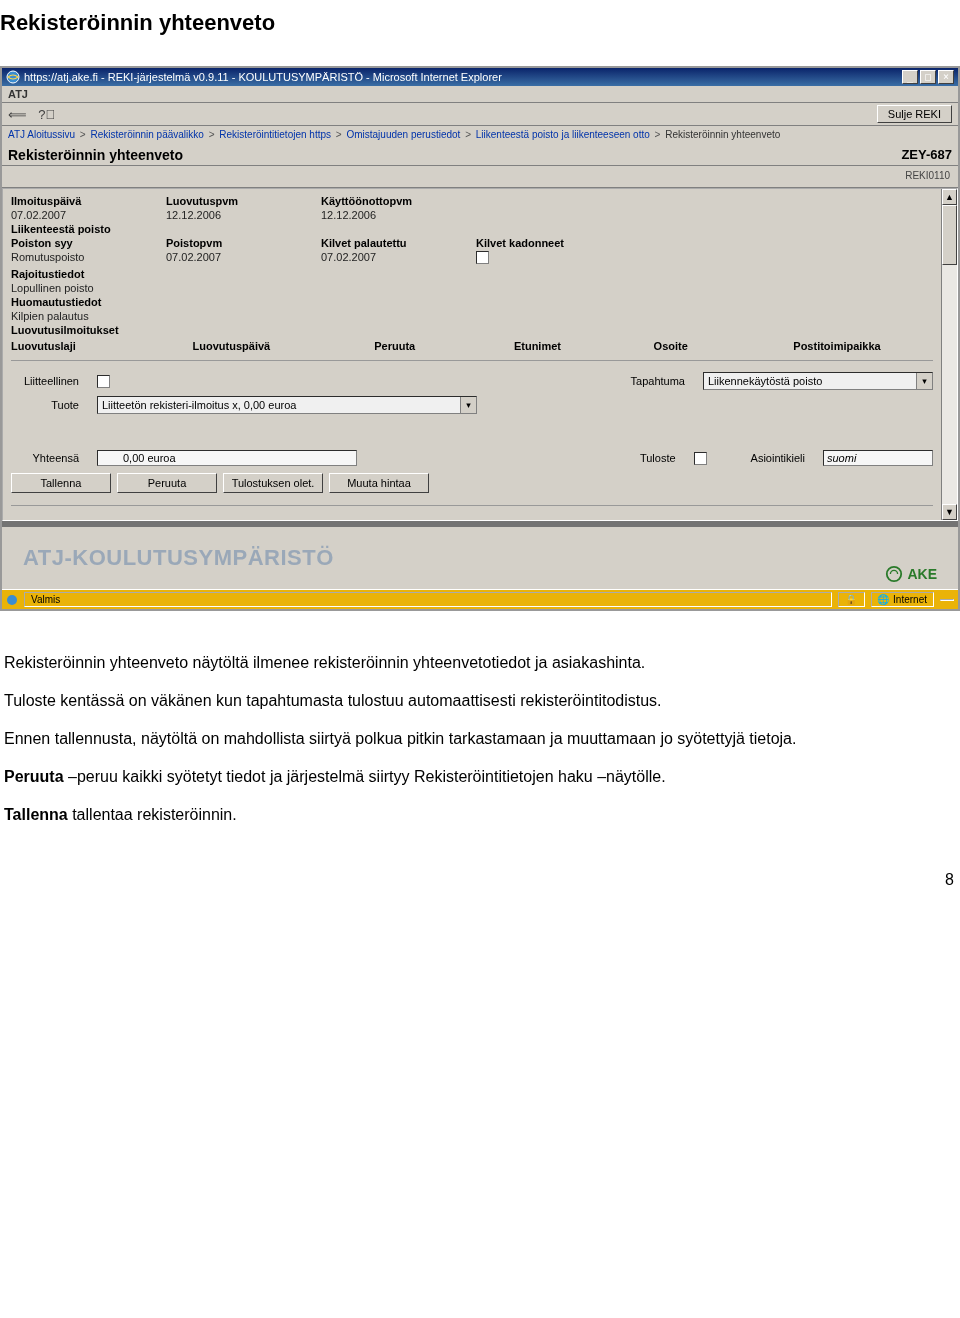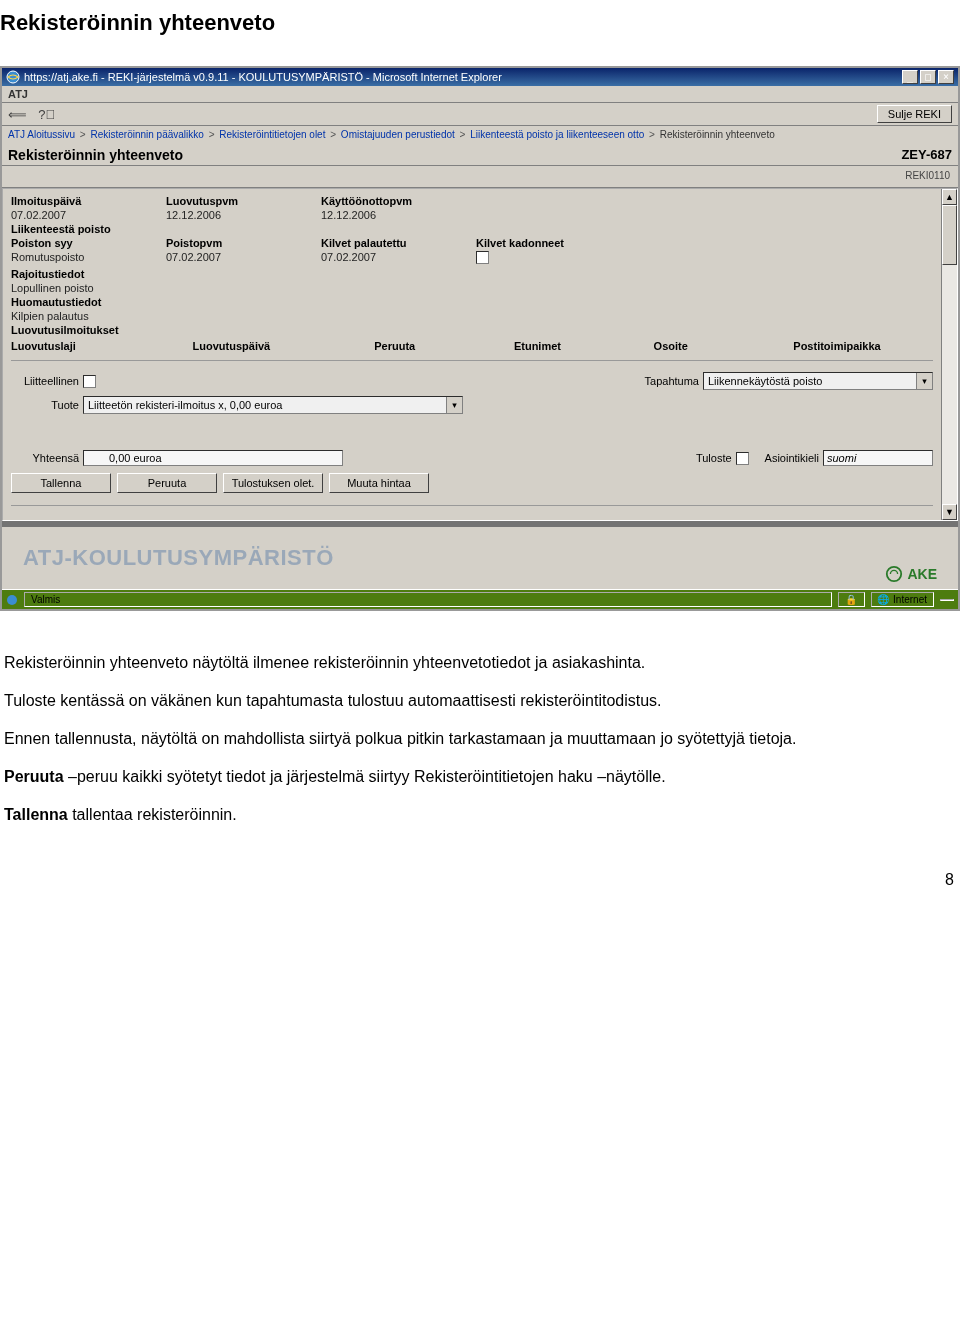--- a/index.html
+++ b/index.html
@@ -47,42 +47,42 @@
 .fld-label { font-weight: bold; color: #000; }
 .fld-value { color: #222; }
 .full-row { grid-column: 1 / -1; }
 
 
 .col-headers { display: grid; grid-template-columns: 1.3fr 1.3fr 1fr 1fr 1fr 1fr; font-size: 11px; font-weight: bold; padding-top: 4px; }
 
 .hr { border: none; border-top: 1px solid #999; margin: 8px 0; }
 
 
-.form-row { display: flex; align-items: center; font-size: 11px; padding: 3px 0; gap: 2px; }
+.form-row { display: flex; align-items: center; font-size: 11px; padding: 3px 0; gap: 16px; }
 .form-row .f-label { min-width: 70px; text-align: right; padding-right: 2px; }
 .form-row .f-label.tight { min-width: auto; }
 .txt-input { background: #fff; border: 1px inset #808080; padding: 1px 3px; font-size: 11px; font-family: inherit; }
 .txt-input.ro { background: #f6f6f6; }
 .select-box { display: flex; align-items: center; background: #f0f0f0; border: 1px inset #808080; height: 18px; }
 .select-box .sel-text { flex: 1; padding: 0 4px; font-size: 11px; overflow: hidden; white-space: nowrap; }
 .select-box .sel-btn { width: 16px; height: 100%; background: #d4d0c8; border-left: 1px solid #808080; font-size: 9px; text-align: center; line-height: 16px; }
 .chk { width: 13px; height: 13px; border: 1px inset #808080; background: #fff; display: inline-block; }
 
 
 .btn-row { display: flex; gap: 6px; padding: 4px 0; }
 .btn { background: #d4d0c8; border: 1px solid #fff; border-right-color:#404040; border-bottom-color:#404040; padding: 3px 6px; font-size: 11px; min-width: 100px; text-align: center; cursor: pointer; }
 
 
 .banner { background: #d4d0c8; display: flex; align-items: center; padding: 6px 21px; border-top: 6px solid #737373; }
 .banner .banner-text { font-size: 22px; font-weight: bold; color: #9aa8b8; letter-spacing: 0.5px; }
 .banner .ake-logo { margin-left: auto; color: #2a7a2a; font-weight: bold; font-size: 14px; display: flex; align-items: center; gap: 4px; margin-top: 32px;}
 .ake-logo svg { width: 18px; height: 18px; }
 
 
-.ie-status { background: #4d7c0f; border-top: 1px solid #fff; display: flex; align-items: center; font-size: 10px; padding: 2px 4px; gap: 6px;}
+.ie-status { background: #eab308; border-top: 1px solid #fff; display: flex; align-items: center; font-size: 10px; padding: 2px 4px; gap: 6px;}
 .ie-status .cell { border: 1px inset #fff; padding: 1px 6px; }
 .ie-status .cell.flex { flex: 1; }
 
 
 .doc-text { padding: 40px 4px 10px 4px; font-size: 16px; line-height: 1.5; }
 .doc-text p { margin-bottom: 14px; }
 .page-num { text-align: right; font-size: 16px; padding: 20px 6px 10px 0; }
 </style>
 </head>
 <body>
@@ -113,21 +113,21 @@
         <span>?⃝</span>
       </div>
       <div class="sulje-btn">Sulje REKI</div>
     </div>
 
     <div class="breadcrumb">
       <span class="bc-link">ATJ Aloitussivu</span>
       <span class="bc-sep">&gt;</span>
       <span class="bc-link">Rekisteröinnin päävalikko</span>
       <span class="bc-sep">&gt;</span>
-      <span class="bc-link">Rekisteröintitietojen olet</span>
+      <span class="bc-link">Rekisteröintitietojen https</span>
       <span class="bc-sep">&gt;</span>
       <span class="bc-link">Omistajuuden perustiedot</span>
       <span class="bc-sep">&gt;</span>
       <span class="bc-link">Liikenteestä poisto ja liikenteeseen otto</span>
       <span class="bc-sep">&gt;</span>
       <span>Rekisteröinnin yhteenveto</span>
     </div>
 
     <div class="content-head">
       <div class="ch-title">Rekisteröinnin yhteenveto</div>

